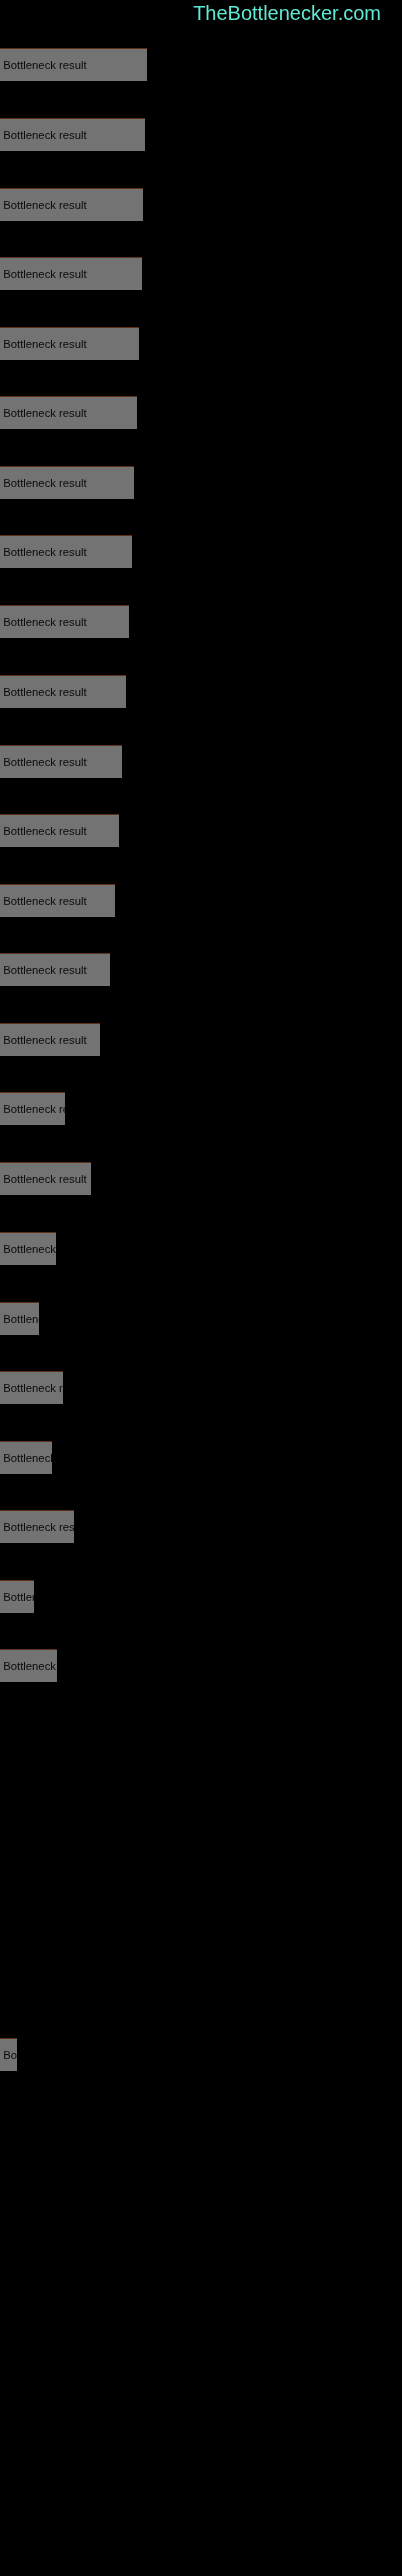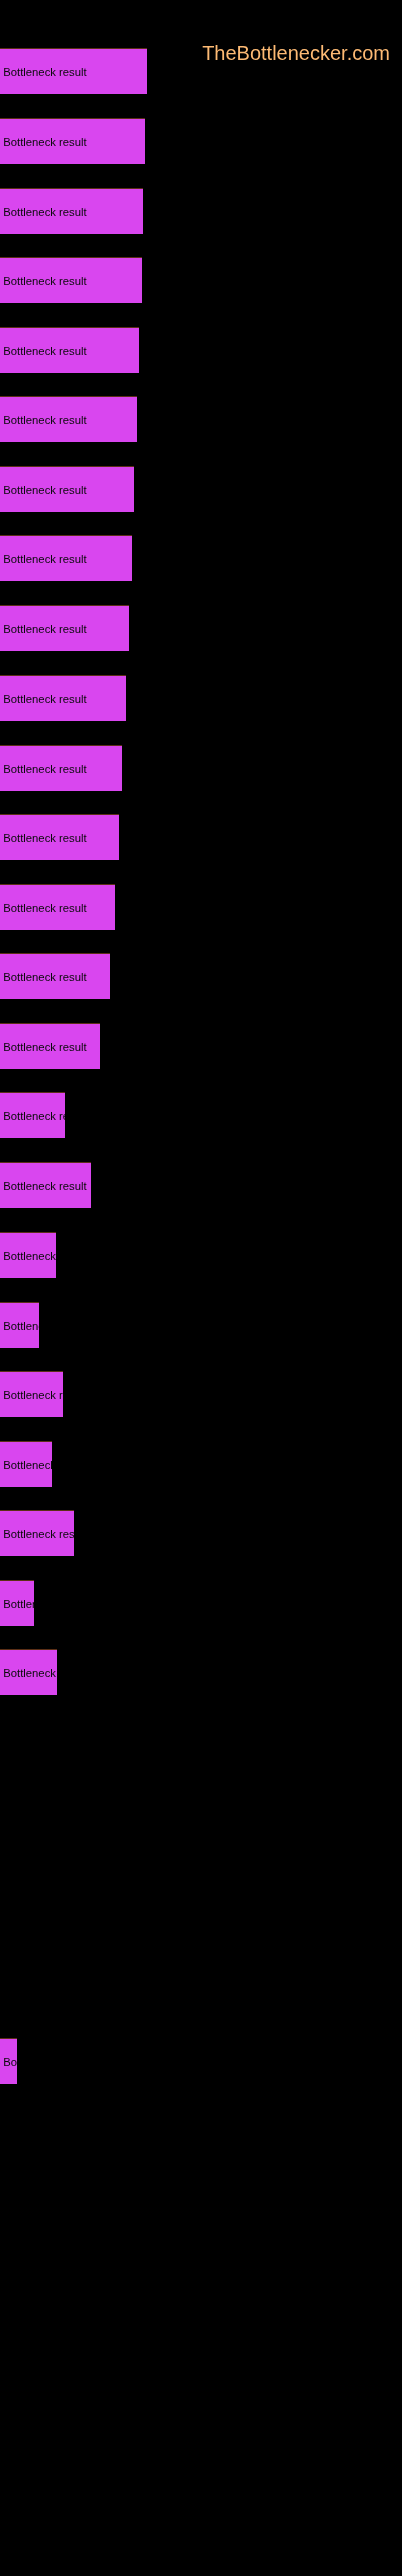--- a/index.html
+++ b/index.html
@@ -21,44 +21,43 @@
     position: absolute;
     left: 0;
     top: 0;
     width: 403px;
     height: 2576px;
     background: #000000;
   }
 
   .watermark {
     position: absolute;
-    right: 13px;
+    right: 22px;
     top: 0px;
     font-size: 20px;
     line-height: 27px;
-    color: #fdba74;
+    color: #5eead4;
     letter-spacing: 0px;
     white-space: nowrap;
     user-select: none;
-    margin-top: 40px;
   }
 
   .plot-area {
     position: absolute;
     left: 0;
     top: 0;
     width: 403px;
     height: 2576px;
   }
 
   .bar {
     position: absolute;
     left: 0;
-    height: 46px;
-    background: #d946ef;
+    height: 33px;
+    background: #737373;
     border-top: 1.6px solid #5c2f16;
     box-sizing: border-box;
     overflow: hidden;
     white-space: nowrap;
     padding-left: 17px;
   }
 
   .bar-label {
     position: absolute;
     left: 3.2px;

